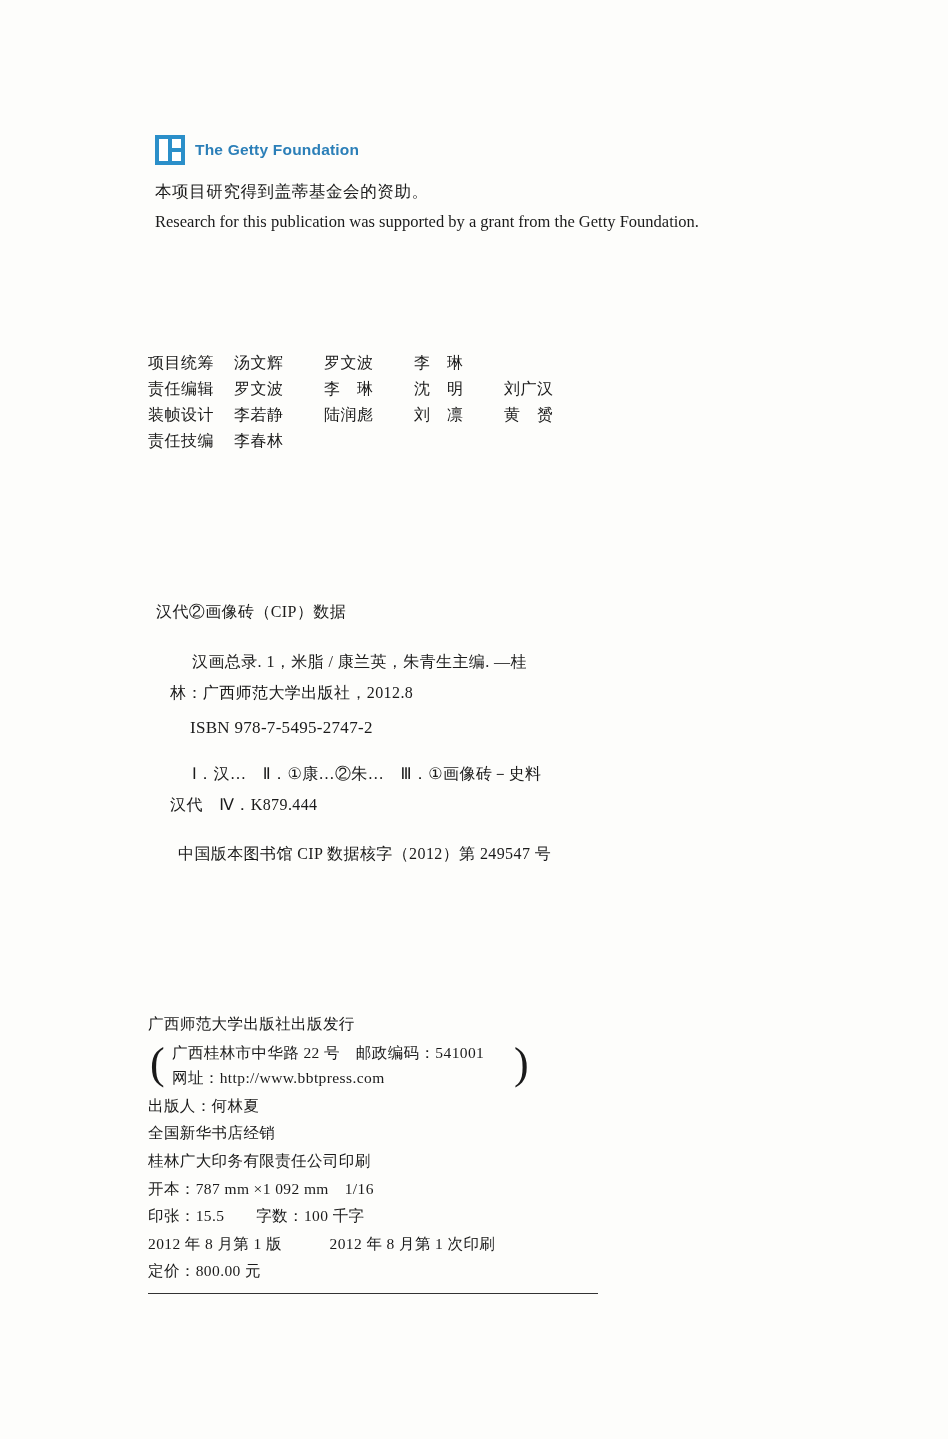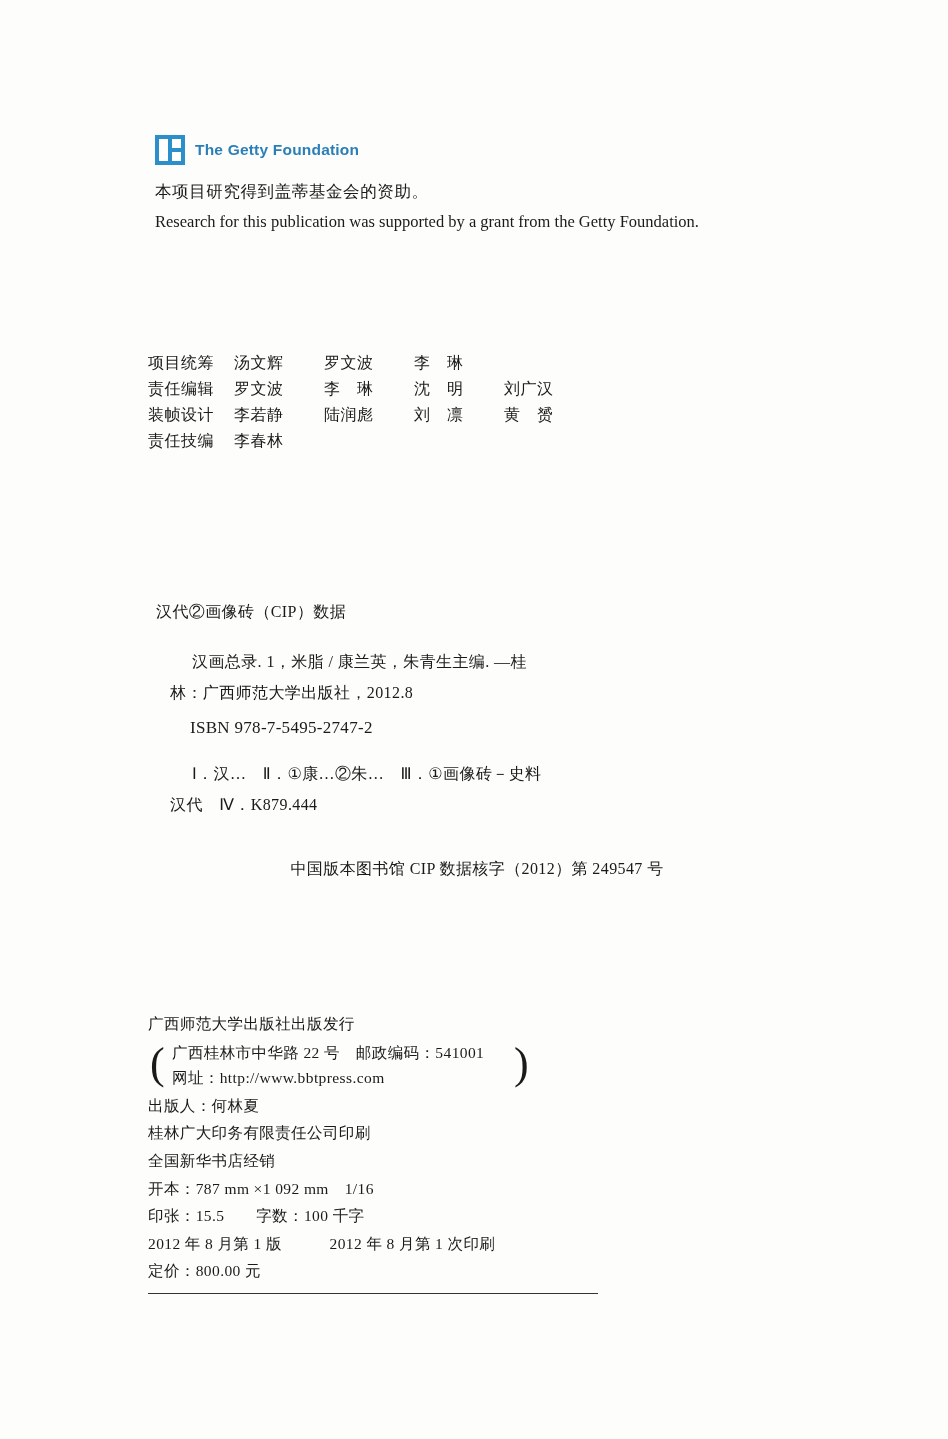--- a/index.html
+++ b/index.html
@@ -118,21 +118,21 @@
     letter-spacing: 0.4px;
   }
   .cip-title { margin-bottom: 22px; }
   .cip-p { margin-bottom: 4px; text-indent: 0; margin-left: 14px; }
   .cip-indent { text-indent: 22px; }
   .cip-isbn {
     font-size: 17px;
     margin: 6px 0 18px 34px;
     letter-spacing: 0.3px;
   }
-  .cip-final { margin-top: 36px; text-indent: 22px; text-align: center; }
+  .cip-final { margin-top: 21px; text-indent: 22px; }
 
   
   .colophon {
     position: absolute;
     left: 148px;
     top: 1010px;
     width: 660px;
     font-size: 15.5px;
     line-height: 1.78;
     letter-spacing: 0.4px;
@@ -233,22 +233,22 @@
     <div class="paren-group">
       <span class="paren paren-left">(</span>
       <span class="paren paren-right">)</span>
       <span class="paren-lines">
         <div>广西桂林市中华路 22 号　邮政编码：541001</div>
         <div>网址：http://www.bbtpress.com</div>
       </span>
     </div>
 
     <div>出版人：何林夏</div>
+    <div>全国新华书店经销</div>
     <div>桂林广大印务有限责任公司印刷</div>
-    <div>全国新华书店经销</div>
     <div>开本：787 mm ×1 092 mm　1/16</div>
     <div>印张：15.5　　字数：100 千字</div>
     <div>2012 年 8 月第 1 版　　　2012 年 8 月第 1 次印刷</div>
     <div>定价：800.00 元</div>
     <div class="rule"></div>
   </div>
 
 </div>
 
 </body></html>

